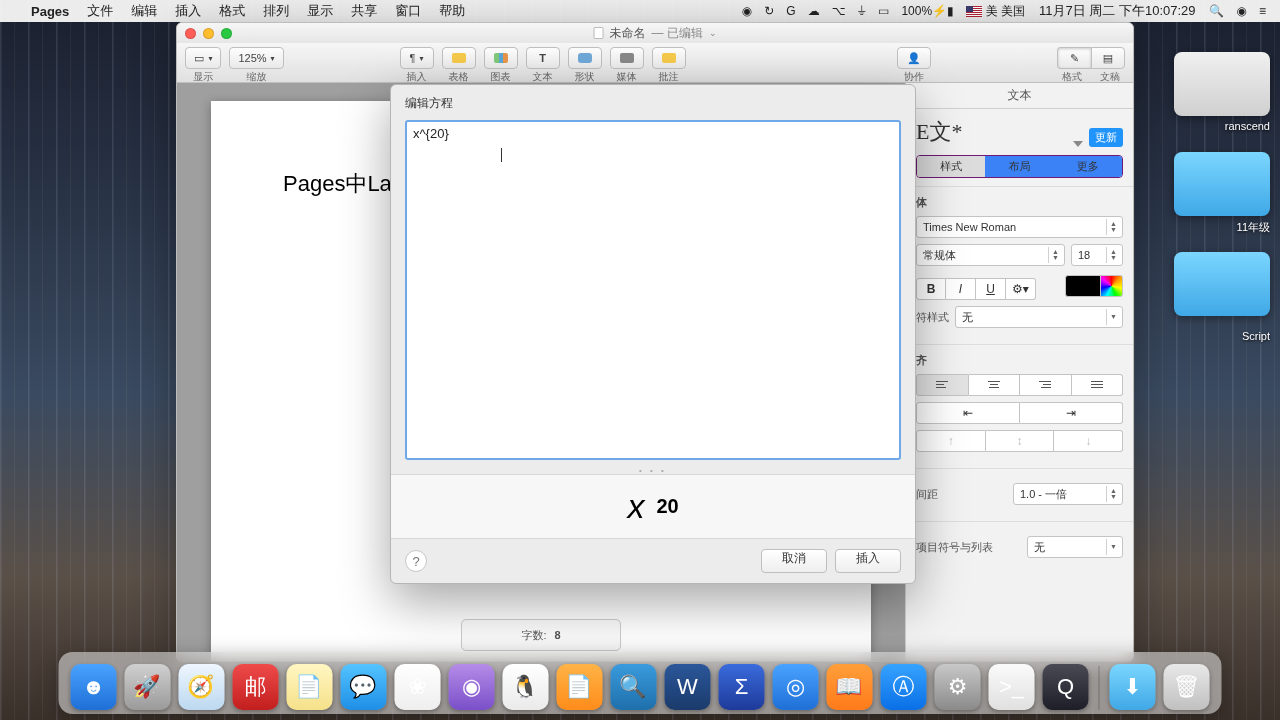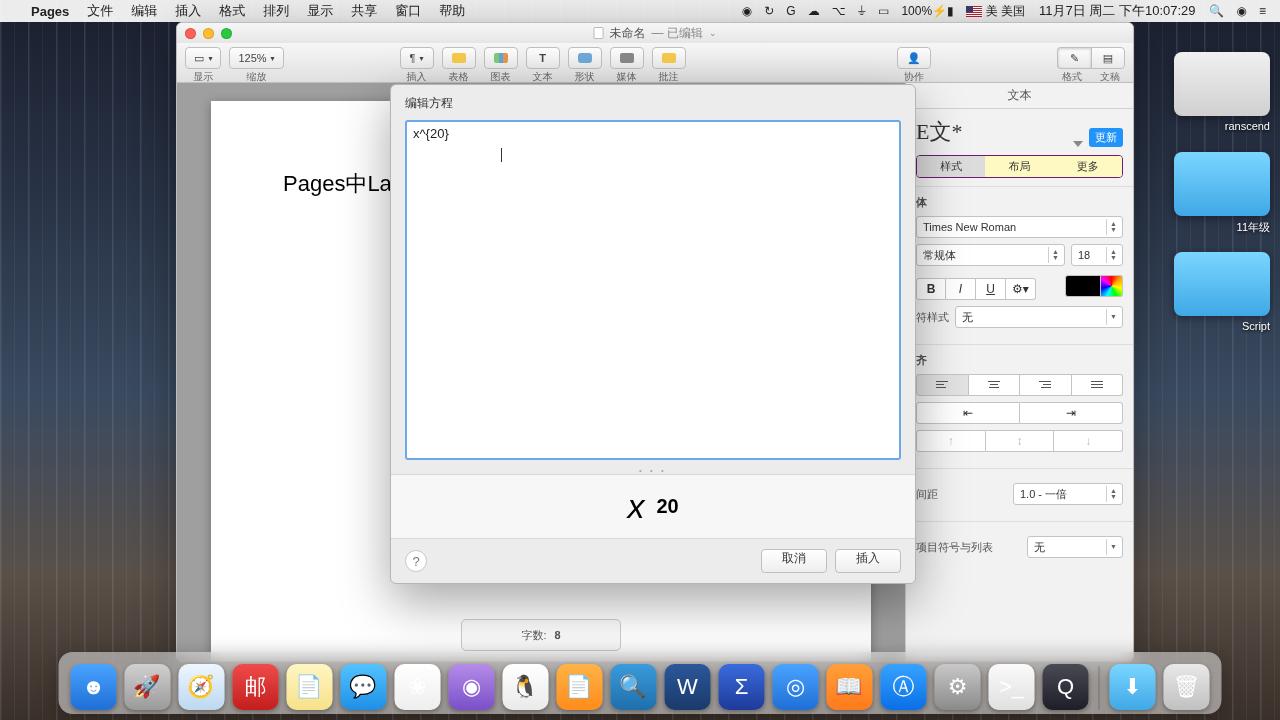--- a/index.html
+++ b/index.html
@@ -56,21 +56,21 @@
 .bottom-bar { position:absolute; left:50%; bottom:10px; transform:translateX(-50%); width:160px; height:32px; background:rgba(250,250,250,.92); border:1px solid #ccc; border-radius:5px; display:flex; align-items:center; justify-content:center; font-size:11px; color:#555; gap:8px; }
 
 
 .inspector { width:228px; background:#f2f2f2; border-left:1px solid #cfcfcf; display:flex; flex-direction:column; font-size:12px; color:#333; }
 .insp-header{height:26px;display:flex;align-items:center;justify-content:center;border-bottom:1px solid #d0d0d0;color:#555;}
 .style-row{display:flex;align-items:flex-end;padding:8px 10px;gap:6px;}
 .style-name{font-family:"Songti SC","Times New Roman",serif;font-size:22px;flex:1;}
 .update-btn{background:#2094fa;color:#fff;font-size:11px;padding:2px 6px;border-radius:3px;}
 .caret-down{width:0;height:0;border-left:5px solid transparent;border-right:5px solid transparent;border-top:6px solid #888;}
 .tabs3{display:flex;margin:0 10px;border:1px solid #701a75;border-radius:4px;overflow:hidden;}
-.tabs3 div{flex:1;text-align:center;padding:3px 0;font-size:11px;background:#fef9c3;}
+.tabs3 div{flex:1;text-align:center;padding:3px 0;font-size:11px;background:#3b82f6;}
 .tabs3 div.active{background:#dcdcdc;}
 .section{padding:8px 10px;border-top:1px solid #ddd;margin-top:8px;}
 .section h4{font-size:11px;font-weight:600;color:#555;margin-bottom:6px;}
 .sel-box{height:22px;border:1px solid #c4c4c4;border-radius:3px;background:#fff;display:flex;align-items:center;padding:0 6px;font-size:11px;position:relative;}
 .sel-box .dd{position:absolute;right:2px;top:2px;bottom:2px;width:14px;border-left:1px solid #d0d0d0;display:flex;flex-direction:column;align-items:center;justify-content:center;font-size:7px;color:#666;line-height:6px;}
 .row{display:flex;gap:6px;margin-top:6px;}
 .row .sel-box{flex:1;}
 .biu{display:flex;gap:0;margin-top:6px;}
 .biu .b{flex:0 0 30px;height:22px;border:1px solid #c4c4c4;background:#fff;display:flex;align-items:center;justify-content:center;font-size:12px;}
 .biu .b:first-child{border-radius:3px 0 0 3px;}
@@ -110,21 +110,21 @@
 <body>
 
 <div class="wallpaper"></div>
 
 <div class="sidebar-strip">
   <div class="strip-item" style="top:30px;background:linear-gradient(#f0f0f0,#d0d0d0);"></div>
   <div class="strip-label" style="top:98px;">ranscend</div>
   <div class="strip-item" style="top:130px;"></div>
   <div class="strip-label" style="top:198px;">11年级</div>
   <div class="strip-item" style="top:230px;"></div>
-  <div class="strip-label" style="top:298px;margin-left:17px;">Script</div>
+  <div class="strip-label" style="top:308px;margin-left:17px;">Script</div>
 </div>
 
 <div class="menubar">
   <span class="apple"></span>
   <span class="app">Pages</span>
   <span class="m">文件</span>
   <span class="m">编辑</span>
   <span class="m">插入</span>
   <span class="m">格式</span>
   <span class="m">排列</span>

